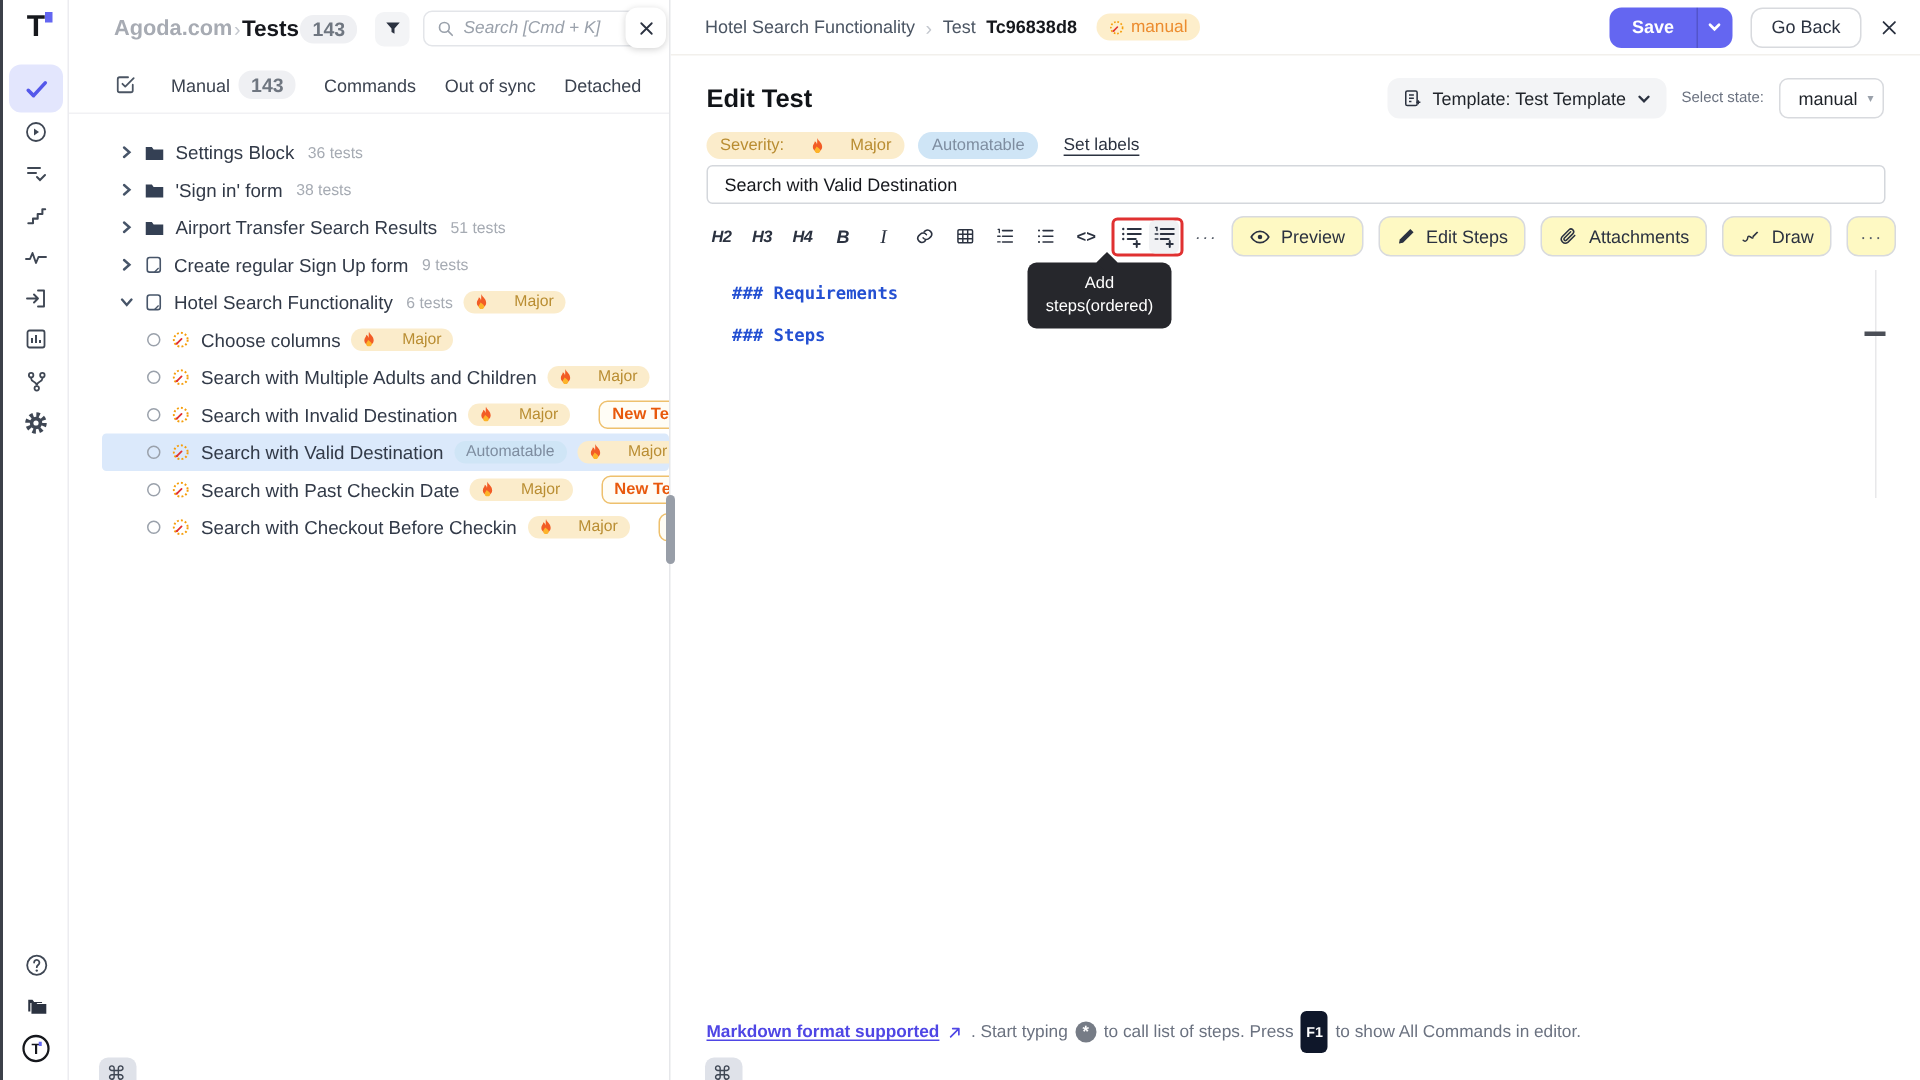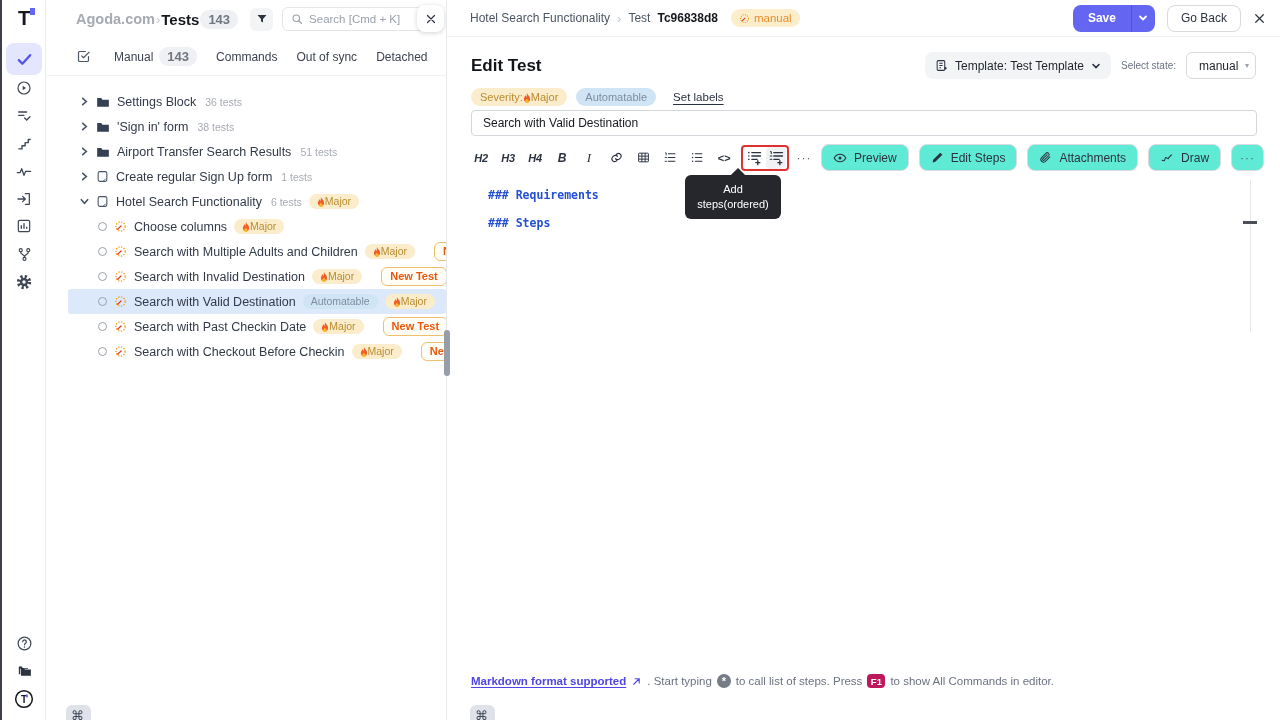--- a/index.html
+++ b/index.html
@@ -31,38 +31,38 @@
   .sb-proj { font-size:14.5px; font-weight:600; color:#a7abb3; }
   .sb-sep { color:#c3c7ce; font-size:13px; }
   .sb-tests { font-size:15px; font-weight:bold; color:#16181d; }
   .pill { background:#eff0f3; color:#6f7680; font-size:13px; font-weight:600;
           border-radius:9px; padding:2px 8px; }
   .filter-btn { margin-left:12px; width:23px; height:23px; background:#f3f4f6; border-radius:6px;
                 display:flex; align-items:center; justify-content:center; }
   .search-box { margin-left:9px; width:150px; height:24px; border:1px solid #e3e5e9; border-radius:6px;
                 display:flex; align-items:center; gap:6px; padding:0 8px; background:#fff; }
   .search-box input { border:none; outline:none; width:100px; font-size:11.5px; color:#374151;
-                      font-family:"Liberation Sans",sans-serif; }
+                      font-family:"Liberation Sans",sans-serif;font-style:italic; }
   .search-box input::placeholder { color:#9aa1ab; }
   .sb-close { position:absolute; right:2px; top:5px; width:27px; height:27px; background:#fff;
               border-radius:8px; box-shadow:0 1px 5px rgba(0,0,0,.18); display:flex;
               align-items:center; justify-content:center; z-index:5; }
 
   .sb-tabs { height:38px; display:flex; align-items:center; gap:19px; padding:0 12px 0 30px;
              border-bottom:1px solid #f1f1f4; }
   .sb-tab { font-size:12px; color:#3c4350; display:flex; align-items:center; gap:6px; white-space:nowrap; }
 
   .tree { padding-top:13px; }
   .trow { height:25px; display:flex; align-items:center; gap:7px; margin-left:22px;
           white-space:nowrap; font-size:12.5px; color:#323a48; }
   .trow.folder { padding-left:12px; }
   .trow.test { padding-left:30px; }
   .trow.sel { background:#dbe9fb; border-radius:3px; }
   .tcount { font-size:10.5px; color:#a6abb3; margin-left:2px; }
-  .badge { display:inline-flex; align-items:flex-end; gap:0; border-radius:9px; padding:2.5px 8px;
+  .badge { display:inline-flex; align-items:flex-start; gap:18px; border-radius:9px; padding:2.5px 8px;
            font-size:10.5px; line-height:1; }
   .b-major { background:#fbeccb; color:#b98d32; }
   .b-auto { background:#cfe5f6; color:#7e8da0; }
   .b-new { background:#fffdf6; border:1px solid #eec06d; border-radius:6px; color:#e8590c;
            font-weight:600; font-size:11px; padding:3px 8px; margin-left:12px; }
   .circ { width:9px; height:9px; border:1.4px solid #9aa1ab; border-radius:50%; flex:none; }
 
   .sb-scroll { position:absolute; left:444px; top:330px; width:6px; height:46px; background:#989ea8;
                border-radius:3px; z-index:25; }
 
@@ -105,21 +105,21 @@
   .tb { min-width:20px; height:22px; display:flex; align-items:center; justify-content:center;
         margin-right:7px; font-size:11px; color:#2b3240; border-radius:4px;font-style:italic; }
   .tb.txt { font-weight:600; letter-spacing:-.3px; }
   .tb.bold { font-weight:bold; font-size:12px; }
   .tb.ital { font-style:italic; font-family:"Liberation Serif",serif; font-size:13px; }
   .hl-box { display:flex; border:2px solid #e03131; border-radius:4px; padding:0 1px; margin-right:5px; }
   .hl-box .tb { margin-right:2px; }
   .hl-box .tb:last-child { margin-right:0; background:#f1f2f4; }
   .tb-more { font-size:12px; color:#565d68; letter-spacing:1px; }
   .ed-actions { margin-left:auto; display:flex; align-items:center; gap:10px; }
-  .ed-btn { height:27px; border:1px solid #d8dade; border-radius:8px; background:#5eead4; display:flex;
+  .ed-btn { height:27px; border:1px solid #d8dade; border-radius:8px; background:#fef9c3; display:flex;
             align-items:center; gap:7px; padding:0 11px; font-size:12px; color:#2b3240; white-space:nowrap; }
   .ed-btn.sq { padding:0 8px; letter-spacing:1px; color:#565d68; }
 
   .tooltip { position:absolute; left:238px; top:175px; width:96px; background:#26272c; color:#fff;
              border-radius:6px; font-size:11px; text-align:center; padding:7px 6px; line-height:15px; z-index:8; }
   .tooltip::before { content:""; position:absolute; top:-5px; left:48px; width:10px; height:10px;
                      background:#26272c; transform:rotate(45deg); }
 
   .editor { margin-top:13px; font-family:"DejaVu Sans Mono","Liberation Mono",monospace;
             font-size:11.5px; font-weight:bold; color:#2450d2; }
@@ -127,21 +127,21 @@
 
   .ruler { position:absolute; left:803px; top:180px; width:1px; height:152px; background:#e8e8ea; }
   .ruler-dash { position:absolute; left:796px; top:221px; width:14px; height:3px; background:#4b4f57; }
 
   .foot { position:absolute; left:471px; top:674px; display:flex; align-items:center; gap:5px;
           font-size:11.5px; color:#6b7280; white-space:nowrap; z-index:5; }
   .foot a { color:#4f46e5; font-weight:600; text-decoration:underline; text-underline-offset:2px; }
   .key { display:inline-flex; align-items:center; justify-content:center; border-radius:4px;
          font-size:9.5px; font-weight:bold; }
   .key.star { width:14px; height:14px; background:#767c86; color:#fff; border-radius:7px; font-size:11px; }
-  .key.f1 { width:18px; height:14px; background:#be185d; color:#fff; }
+  .key.f1 { width:18px; height:28px; background:#0f172a; color:#fff; }
 
   .cmd-badge { position:absolute; bottom:-6px; width:25px; height:21px; background:#dfe2e9; color:#3f4754;
                border-radius:6px; font-size:13px; display:flex; align-items:center; justify-content:flex-start;
                padding-left:5px; z-index:30; }
 </style>
 </head>
 <body>
 
 <div class="edge"></div>
 
@@ -356,21 +356,21 @@
             <path d="M3 1.5l4 3.5-4 3.5"></path>
           </svg>
         </span>
       <span>
           <svg width="13" height="13" viewBox="0 0 24 24" fill="none" stroke="#475569" stroke-width="2">
             <rect x="4" y="3" width="16" height="18" rx="3"></rect>
             <path d="M13 21l5-5" stroke-width="1.6"></path>
           </svg>
         </span>
       <span>Create regular Sign Up form</span>
-        <span class="tcount">1 tests</span>
+        <span class="tcount">9 tests</span>
     </div>
     <div class="trow folder">
       <span>
           <svg width="9" height="9" viewBox="0 0 10 10" fill="none" stroke="#475569" stroke-width="1.8" stroke-linecap="round">
             <path d="M1.5 3l3.5 4 3.5-4"></path>
           </svg>
         </span>
       <span>
           <svg width="13" height="13" viewBox="0 0 24 24" fill="none" stroke="#475569" stroke-width="2">
             <rect x="4" y="3" width="16" height="18" rx="3"></rect>

